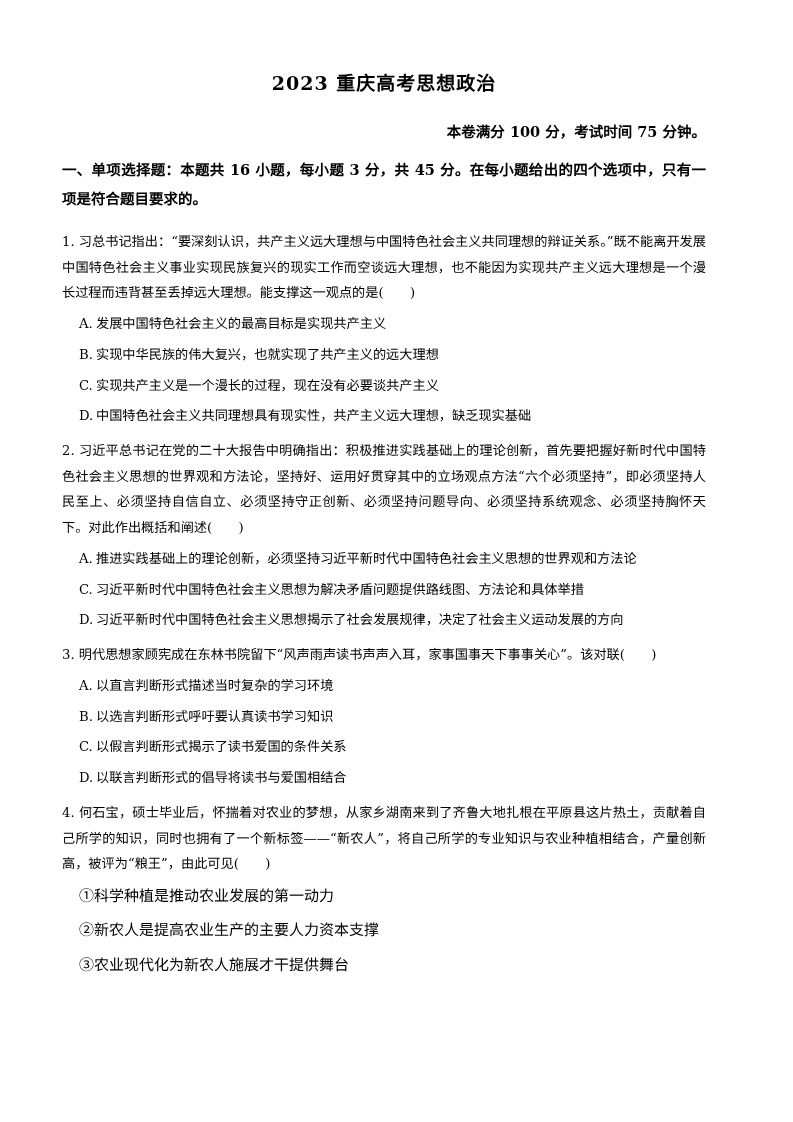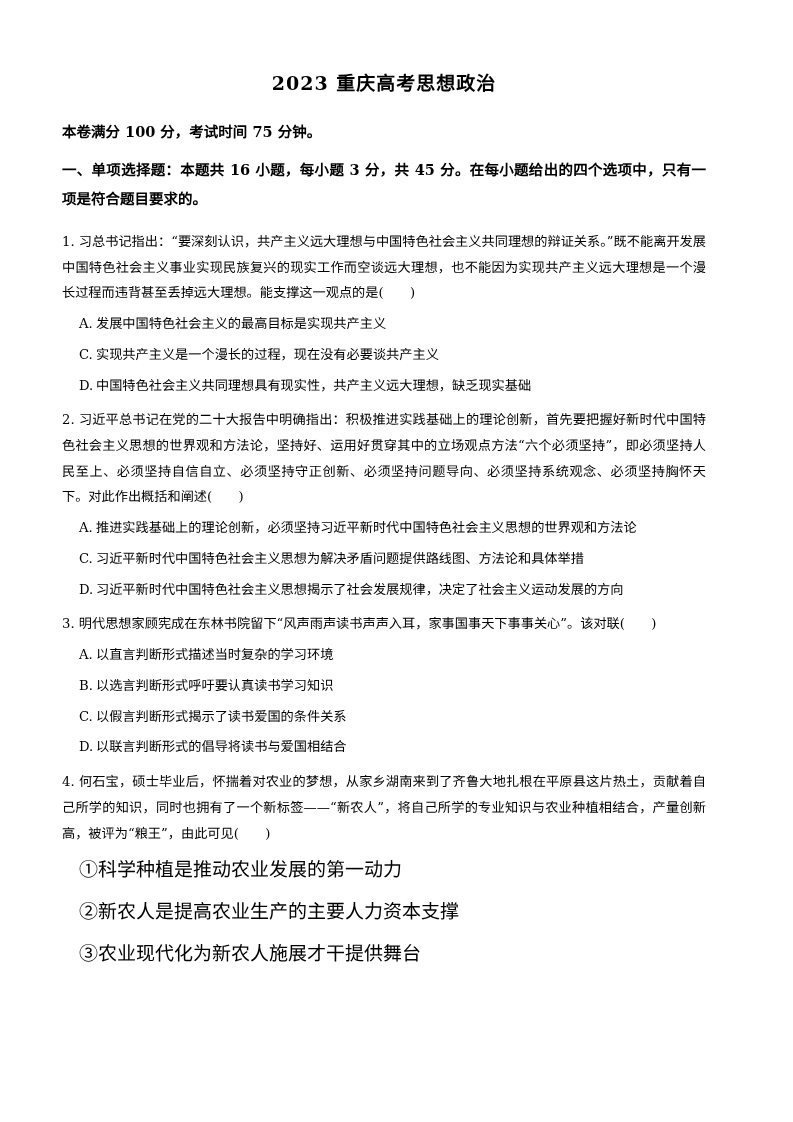--- a/index.html
+++ b/index.html
@@ -23,21 +23,21 @@
   }
   .doc-title {
     text-align: center;
     font-size: 19px;
     font-weight: bold;
     letter-spacing: 1px;
     margin: 12px 0 0 0;
     line-height: 1.4;
   }
   .subtitle {
-    text-align: left;
+    text-align: right;
     font-size: 14.5px;
     font-weight: bold;
     margin: 24px 0 0 0;
     line-height: 1.5;
   }
   .section-head {
     font-size: 14.5px;
     font-weight: bold;
     line-height: 1.95;
     margin: 14px 0 16px 0;
@@ -56,39 +56,40 @@
     line-height: 1.95;
     margin: 5px 0 0 17px;
     text-align: justify;
     text-justify: inter-ideograph;
   }
   .opt .mark {
     display: inline-block;
     min-width: 17px;
   }
   .num-opt {
-    font-size: 19px;
+    font-size: 15px;
     line-height: 1.95;
     margin: 5px 0 0 17px;
   }
 </style>
 </head>
 <body>
 
 <div class="page">
 
   <h1 class="doc-title">2023 重庆高考思想政治</h1>
 
   <p class="subtitle">本卷满分 100 分，考试时间 75 分钟。</p>
 
   <p class="section-head">一、单项选择题：本题共 16 小题，每小题 3 分，共 45 分。在每小题给出的四个选项中，只有一项是符合题目要求的。</p>
 
   <div>
     <p class="q-stem">1. 习总书记指出：“要深刻认识，共产主义远大理想与中国特色社会主义共同理想的辩证关系。”既不能离开发展中国特色社会主义事业实现民族复兴的现实工作而空谈远大理想，也不能因为实现共产主义远大理想是一个漫长过程而违背甚至丢掉远大理想。能支撑这一观点的是(　　)</p>
     <p class="opt"><span class="mark">A.</span><span>发展中国特色社会主义的最高目标是实现共产主义</span></p>
+    <p class="opt"><span class="mark">B.</span><span>实现中华民族的伟大复兴，也就实现了共产主义的远大理想</span></p>
     <p class="opt"><span class="mark">C.</span><span>实现共产主义是一个漫长的过程，现在没有必要谈共产主义</span></p>
     <p class="opt"><span class="mark">D.</span><span>中国特色社会主义共同理想具有现实性，共产主义远大理想，缺乏现实基础</span></p>
   </div>
 
   <div>
     <p class="q-stem">2. 习近平总书记在党的二十大报告中明确指出：积极推进实践基础上的理论创新，首先要把握好新时代中国特色社会主义思想的世界观和方法论，坚持好、运用好贯穿其中的立场观点方法“六个必须坚持”，即必须坚持人民至上、必须坚持自信自立、必须坚持守正创新、必须坚持问题导向、必须坚持系统观念、必须坚持胸怀天下。对此作出概括和阐述(　　)</p>
     <p class="opt"><span class="mark">A.</span><span>推进实践基础上的理论创新，必须坚持习近平新时代中国特色社会主义思想的世界观和方法论</span></p>
     <p class="opt"><span class="mark">C.</span><span>习近平新时代中国特色社会主义思想为解决矛盾问题提供路线图、方法论和具体举措</span></p>
     <p class="opt"><span class="mark">D.</span><span>习近平新时代中国特色社会主义思想揭示了社会发展规律，决定了社会主义运动发展的方向</span></p>
   </div>

